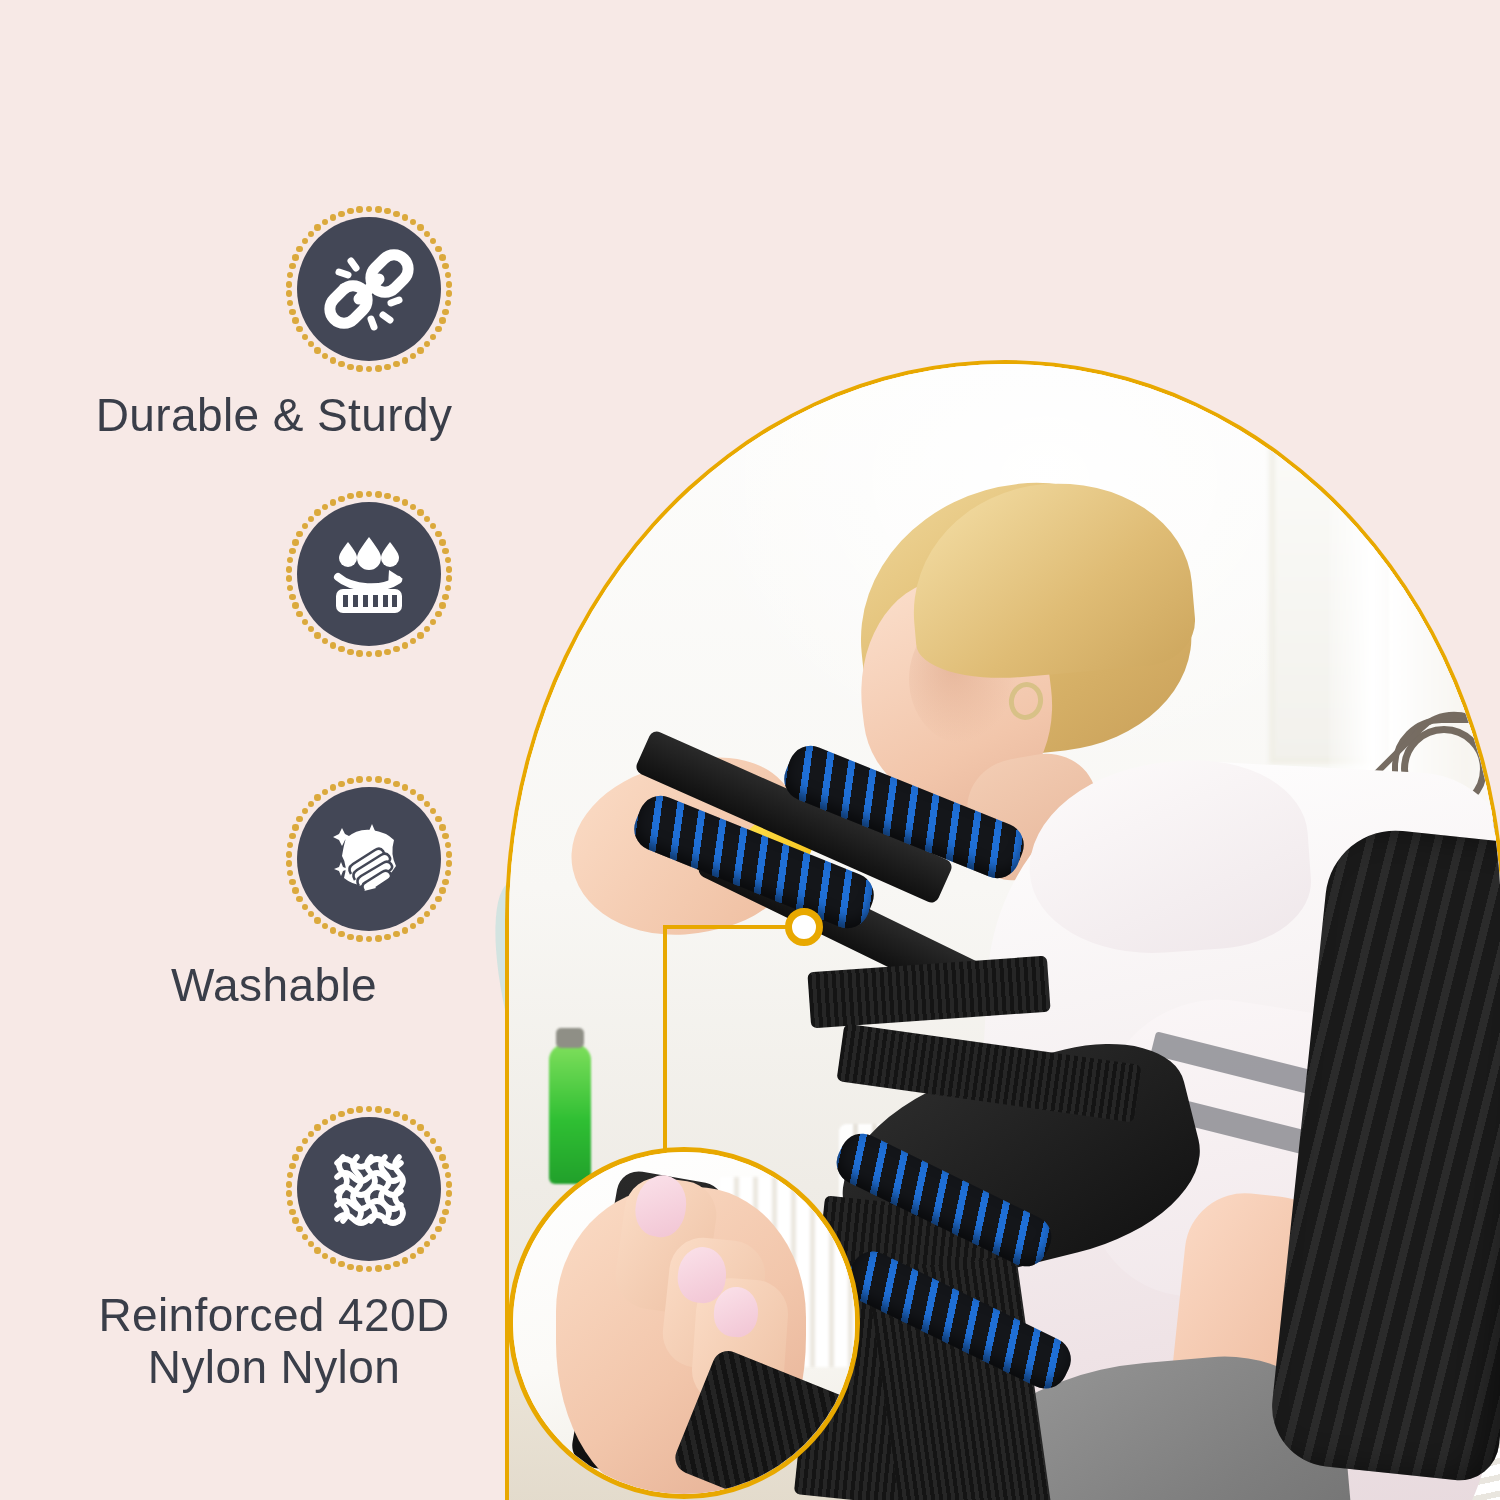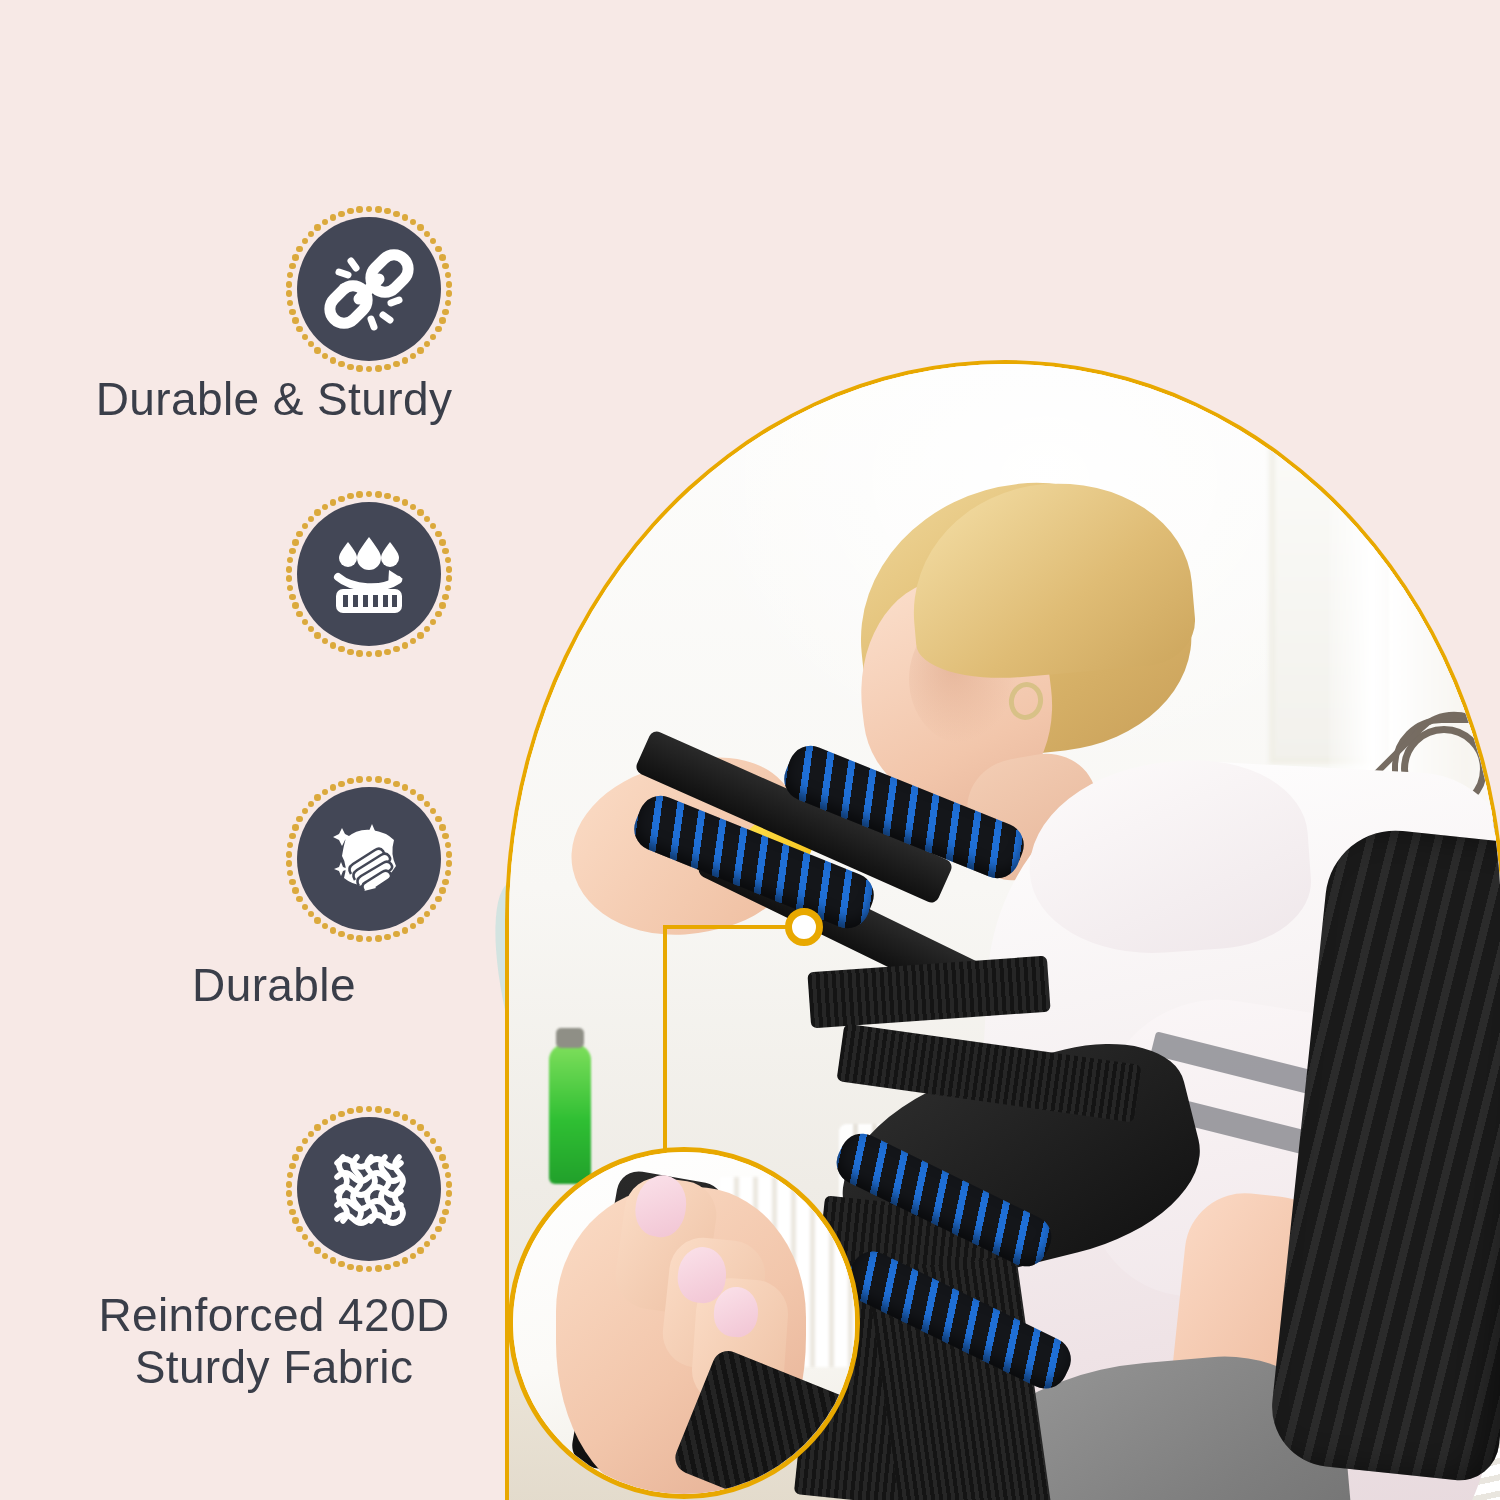--- a/index.html
+++ b/index.html
@@ -546,21 +546,21 @@
               <line x1="30" y1="20" x2="35" y2="27"></line>
               <line x1="18" y1="31" x2="27" y2="34"></line>
               <line x1="22" y1="46" x2="29" y2="45"></line>
               <line x1="70" y1="62" x2="78" y2="59"></line>
               <line x1="62" y1="74" x2="69" y2="79"></line>
               <line x1="50" y1="78" x2="53" y2="86"></line>
             </g>
           </svg>
         </div>
       </div>
-      <div class="feature-label" style="width: 548px; color: rgb(58, 62, 73);">Durable &amp; Sturdy</div>
+      <div class="feature-label" style="width: 548px; margin-top: 16px; color: rgb(58, 62, 73);">Durable &amp; Sturdy</div>
     </div>
 
     <div class="feature" style="position:absolute; left:0; top:285px;">
       <div class="icon-wrap" style="margin-left:190px;">
         <div class="dot-ring">
             <span style="position:absolute;left:80.75px;top:0.75px;width:6.5px;height:6.5px;border-radius:50%;background:#DBA93C;"></span>
             <span style="position:absolute;left:90.04px;top:1.29px;width:6.5px;height:6.5px;border-radius:50%;background:#DBA93C;"></span>
             <span style="position:absolute;left:99.20px;top:2.91px;width:6.5px;height:6.5px;border-radius:50%;background:#DBA93C;"></span>
             <span style="position:absolute;left:108.11px;top:5.57px;width:6.5px;height:6.5px;border-radius:50%;background:#DBA93C;"></span>
             <span style="position:absolute;left:116.65px;top:9.26px;width:6.5px;height:6.5px;border-radius:50%;background:#DBA93C;"></span>
@@ -705,21 +705,21 @@
               <path d="M44 81 q-4 -6 2 -9 l16 -10 q5 -3 8 1 q3 4 -2 7 l-12 8"></path>
             </g>
             <g fill="#ffffff">
               <path d="M22 18 l3 6 6 3 -6 3 -3 6 -3 -6 -6 -3 6 -3z"></path>
               <path d="M52 14 l3 7 7 3 -7 3 -3 7 -3 -7 -7 -3 7 -3z"></path>
               <path d="M21 52 l2 5 5 2 -5 2 -2 5 -2 -5 -5 -2 5 -2z"></path>
             </g>
           </svg>
         </div>
       </div>
-      <div class="feature-label" style="width: 548px; margin-top: 16px; color: rgb(58, 62, 73);">Durable</div>
+      <div class="feature-label" style="width: 548px; margin-top: 16px; color: rgb(58, 62, 73);">Washable</div>
     </div>
 
     <div class="feature" style="position:absolute; left:0; top:900px;">
       <div class="icon-wrap" style="margin-left:190px;">
         <div class="dot-ring">
             <span style="position:absolute;left:80.75px;top:0.75px;width:6.5px;height:6.5px;border-radius:50%;background:#DBA93C;"></span>
             <span style="position:absolute;left:90.04px;top:1.29px;width:6.5px;height:6.5px;border-radius:50%;background:#DBA93C;"></span>
             <span style="position:absolute;left:99.20px;top:2.91px;width:6.5px;height:6.5px;border-radius:50%;background:#DBA93C;"></span>
             <span style="position:absolute;left:108.11px;top:5.57px;width:6.5px;height:6.5px;border-radius:50%;background:#DBA93C;"></span>
             <span style="position:absolute;left:116.65px;top:9.26px;width:6.5px;height:6.5px;border-radius:50%;background:#DBA93C;"></span>
@@ -784,18 +784,18 @@
               <path d="M22 16 q-8 8 0 16 t0 16 t0 16 t0 16"></path>
               <path d="M36 16 q-8 8 0 16 t0 16 t0 16 t0 16"></path>
               <path d="M50 16 q-8 8 0 16 t0 16 t0 16 t0 16"></path>
               <path d="M64 16 q-8 8 0 16 t0 16 t0 16 t0 16"></path>
               <path d="M78 16 q-8 8 0 16 t0 16 t0 16 t0 16"></path>
             </g>
           </svg>
         </div>
       </div>
       <div class="feature-label" style="width: 548px; margin-top: 16px; color: rgb(58, 62, 73);">Reinforced 420D
-Sturdy Fabric</div>
+Nylon Nylon</div>
     </div>
 
   </div>
 
 </div>
 
 </body></html>

